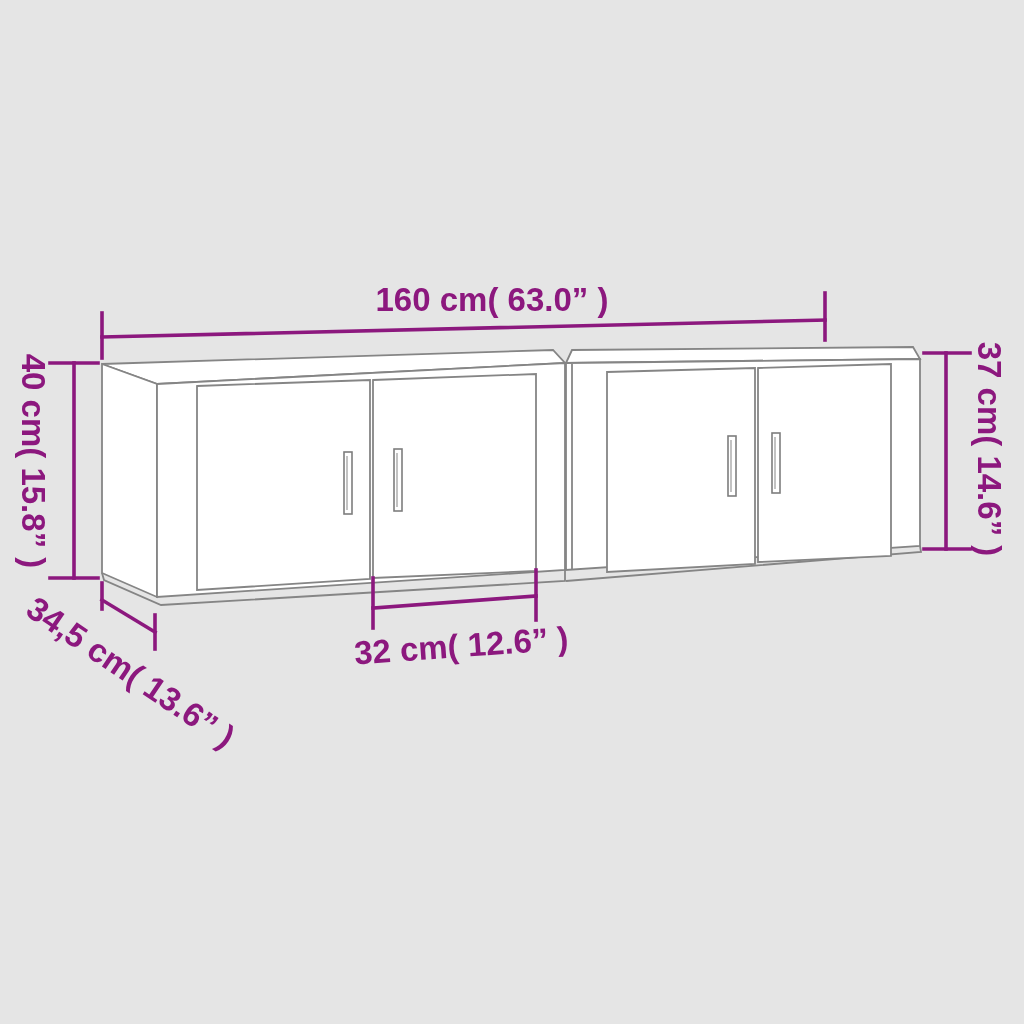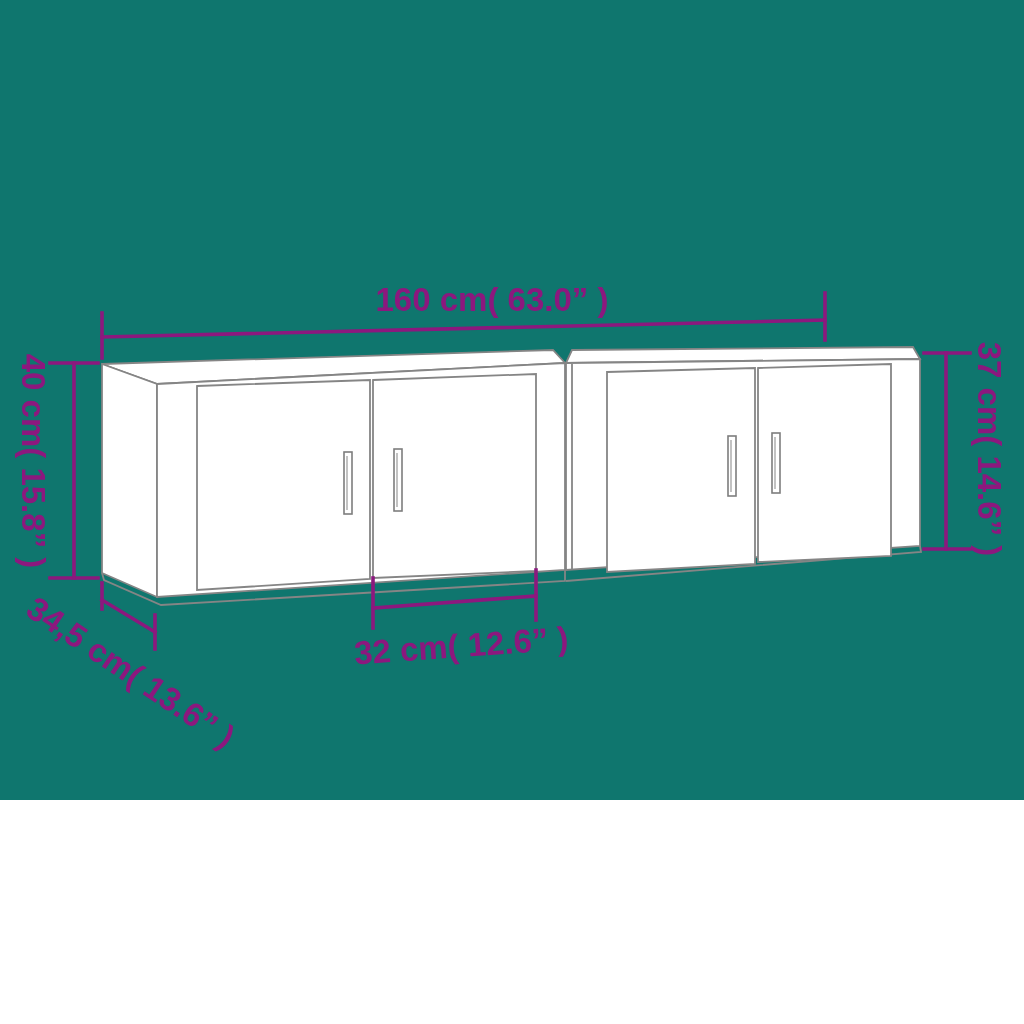--- a/index.html
+++ b/index.html
@@ -7,22 +7,22 @@
     padding: 0;
     background: #ffffff;
     width: 1024px;
     height: 1024px;
     overflow: hidden;
     font-family: "Liberation Sans", sans-serif;
   }
   .stage {
     position: relative;
     width: 1024px;
-    height: 800px;
-    background: #0f766e;
+    height: 1024px;
+    background: #e5e5e5;
   }
   svg { display: block; width: 1024px; height: 1024px; }
 
   
   .cab {
     fill: #ffffff;
     stroke: #858585;
     stroke-width: 1.8;
     stroke-linejoin: miter;
   }

